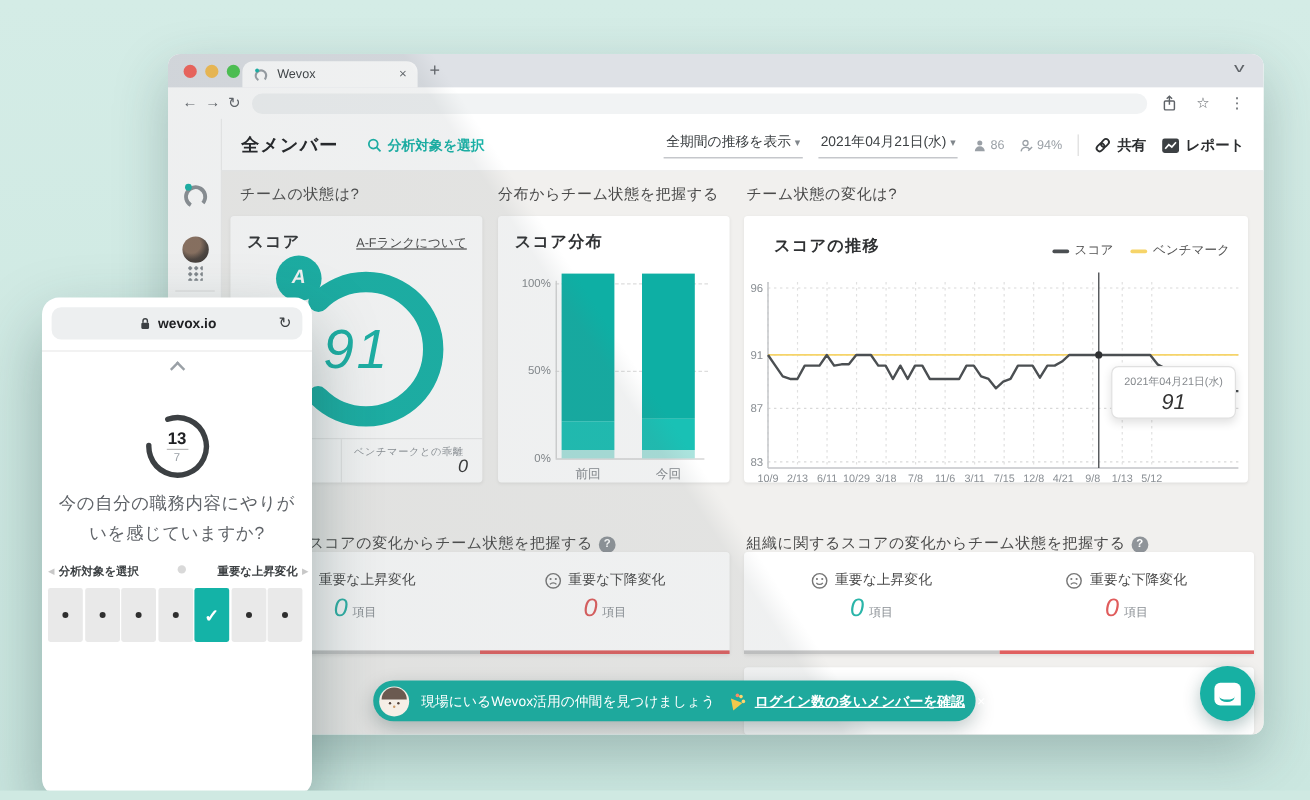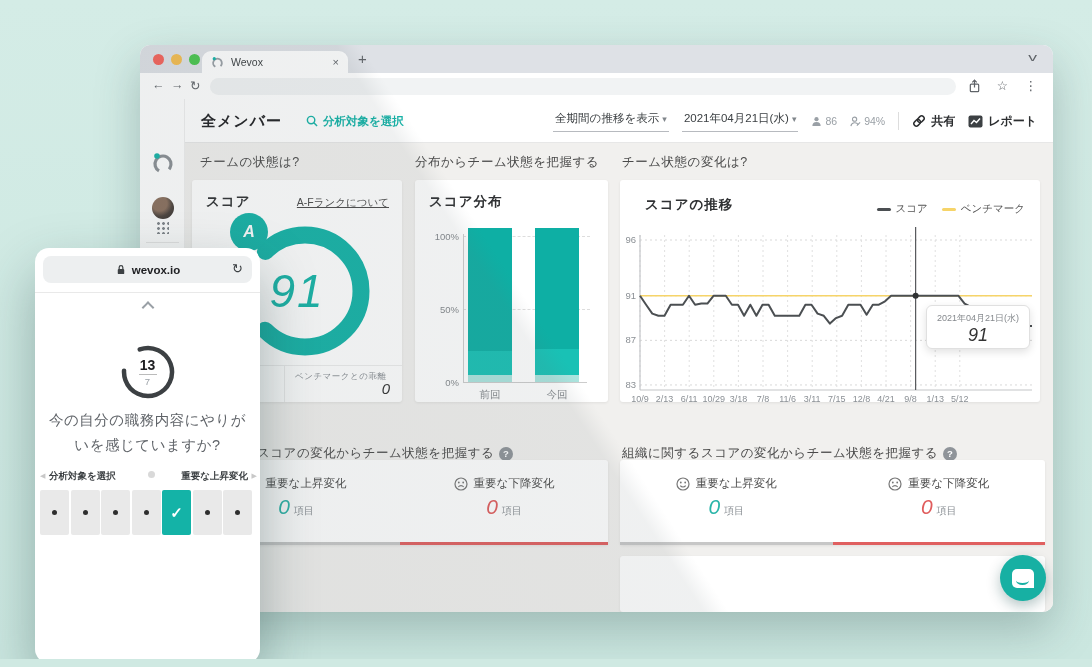--- a/index.html
+++ b/index.html
@@ -515,20 +515,27 @@
         <div class="half-val" style="color:#e05c5c">
           <span>0</span><span class="half-unit">項目</span>
         </div>
       </div>
       <div class="uline" style="left:0; background:#c7c7c7"></div>
       <div class="uline" style="right:0; background:#e06060"></div>
     </div>
 
     <div class="card" style="left:480px; top:511px; width:425px; height:56px"></div>
 
+    <div class="notif">
+      <span class="mascot"></span>
+      <span class="notif-text">現場にいるWevox活用の仲間を見つけましょう</span>
+      <span class="popper"></span>
+      <span class="notif-link">ログイン数の多いメンバーを確認</span>
+      <span class="notif-close">×</span>
+    </div>
 
     <div class="intercom">
       <span class="bubble"></span>
     </div>
 
     <div class="sheen"></div>
   </div>
 </div>
 
 </body></html>

